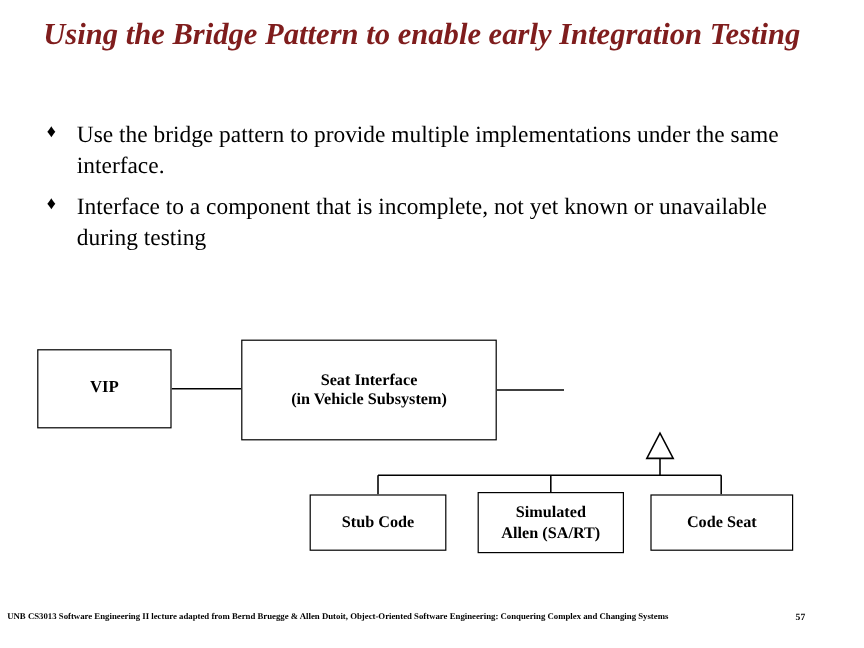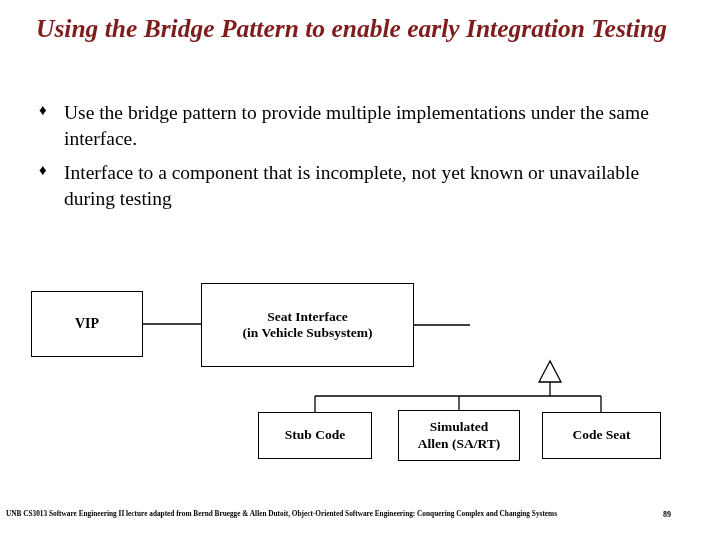--- a/index.html
+++ b/index.html
@@ -158,15 +158,15 @@
       <span>Simulated</span><br>
       <span>Allen (SA/RT)</span>
     </span>
   </div>
 
   <div class="box" id="box-real">
     <span>Code Seat</span>
   </div>
 
   <div class="footer">UNB CS3013 Software Engineering II lecture adapted from Bernd Bruegge &amp; Allen Dutoit, Object-Oriented Software Engineering: Conquering Complex and Changing Systems</div>
-  <div class="pagenum">89</div>
+  <div class="pagenum">57</div>
 
 </div>
 
 </body></html>

